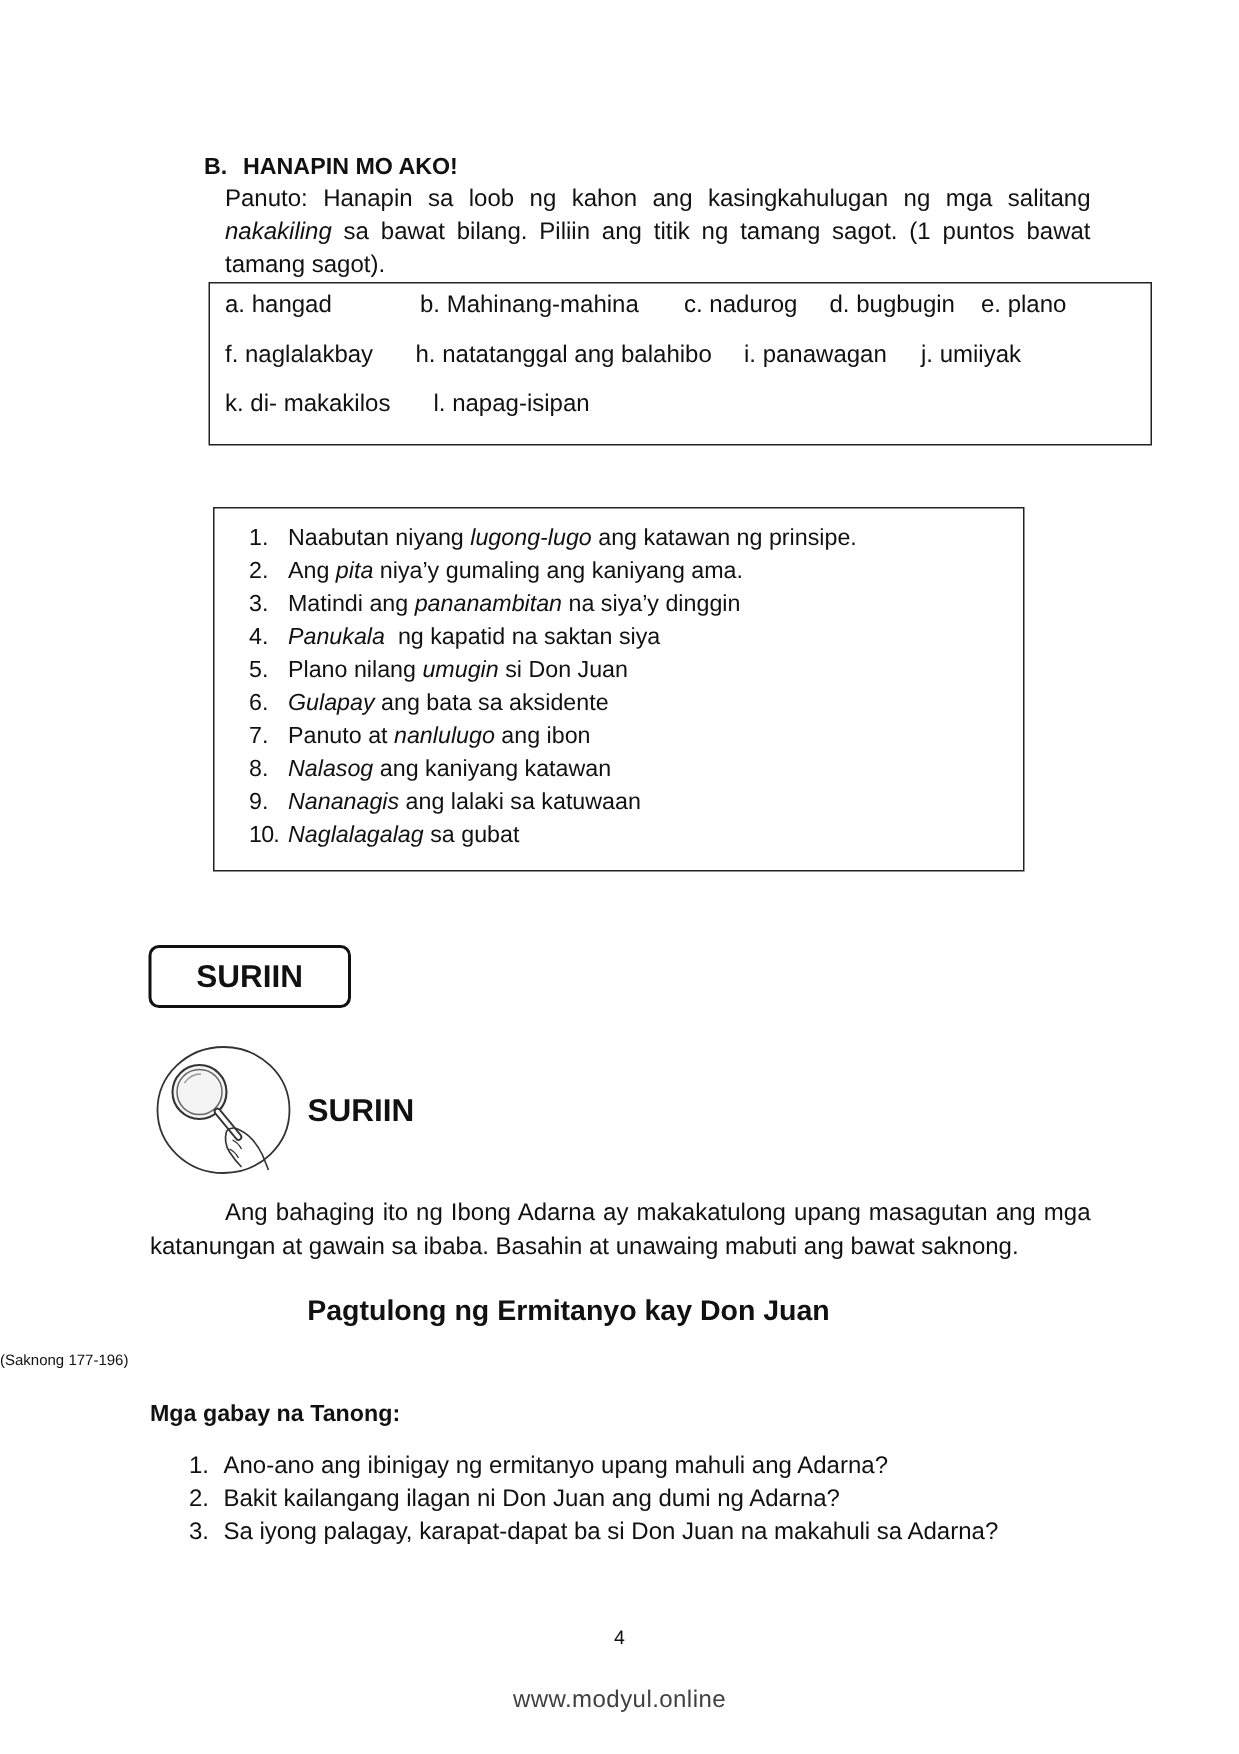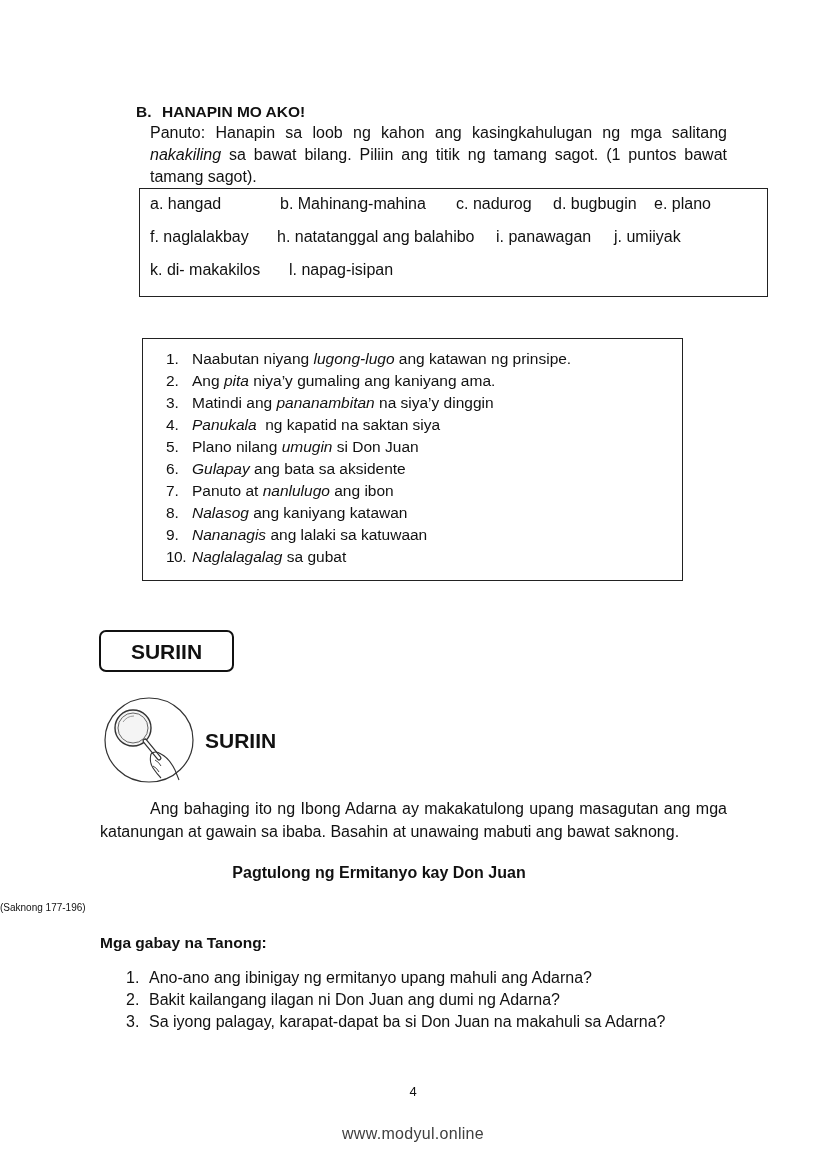--- a/index.html
+++ b/index.html
@@ -32,21 +32,21 @@
     left: 99px; top: 630px; width: 135px; height: 42px; box-sizing: border-box;
     border: 2px solid #111; border-radius: 7px;
     font-size: 21px; font-weight: bold; text-align: center; line-height: 40px;
   }
   .lens-icon { left: 103px; top: 696px; width: 92px; height: 88px; }
   .suriin-heading { left: 205px; top: 729px; font-size: 21px; font-weight: bold; }
   .intro {
     left: 100px; top: 797px; width: 627px; font-size: 16px; line-height: 23px;
     text-align: justify; text-indent: 50px;
   }
-  .story-title { left: 0; width: 758px; top: 864px; text-align: center; font-size: 16px; font-weight: bold; }
+  .story-title { left: 0; width: 758px; top: 864px; text-align: center; font-size: 19px; font-weight: bold; }
   .saknong { left: 0; width: 826px; top: 902px; text-align: left; font-size: 10px; }
   .guide-title { left: 100px; top: 934px; font-size: 15.5px; font-weight: bold; }
   .questions { left: 126px; top: 967px; margin: 0; padding: 0; list-style: none; }
   .questions li { font-size: 16px; line-height: 22px; white-space: nowrap; }
   .questions .num { display: inline-block; width: 23px; }
   .page-num { left: 0; width: 826px; top: 1084px; text-align: center; font-size: 13px; }
   .watermark { left: 0; width: 826px; top: 1125px; text-align: center; font-size: 16px; color: #404040; letter-spacing: 0.3px; }
   i { font-style: italic; }
 </style>
 </head>

